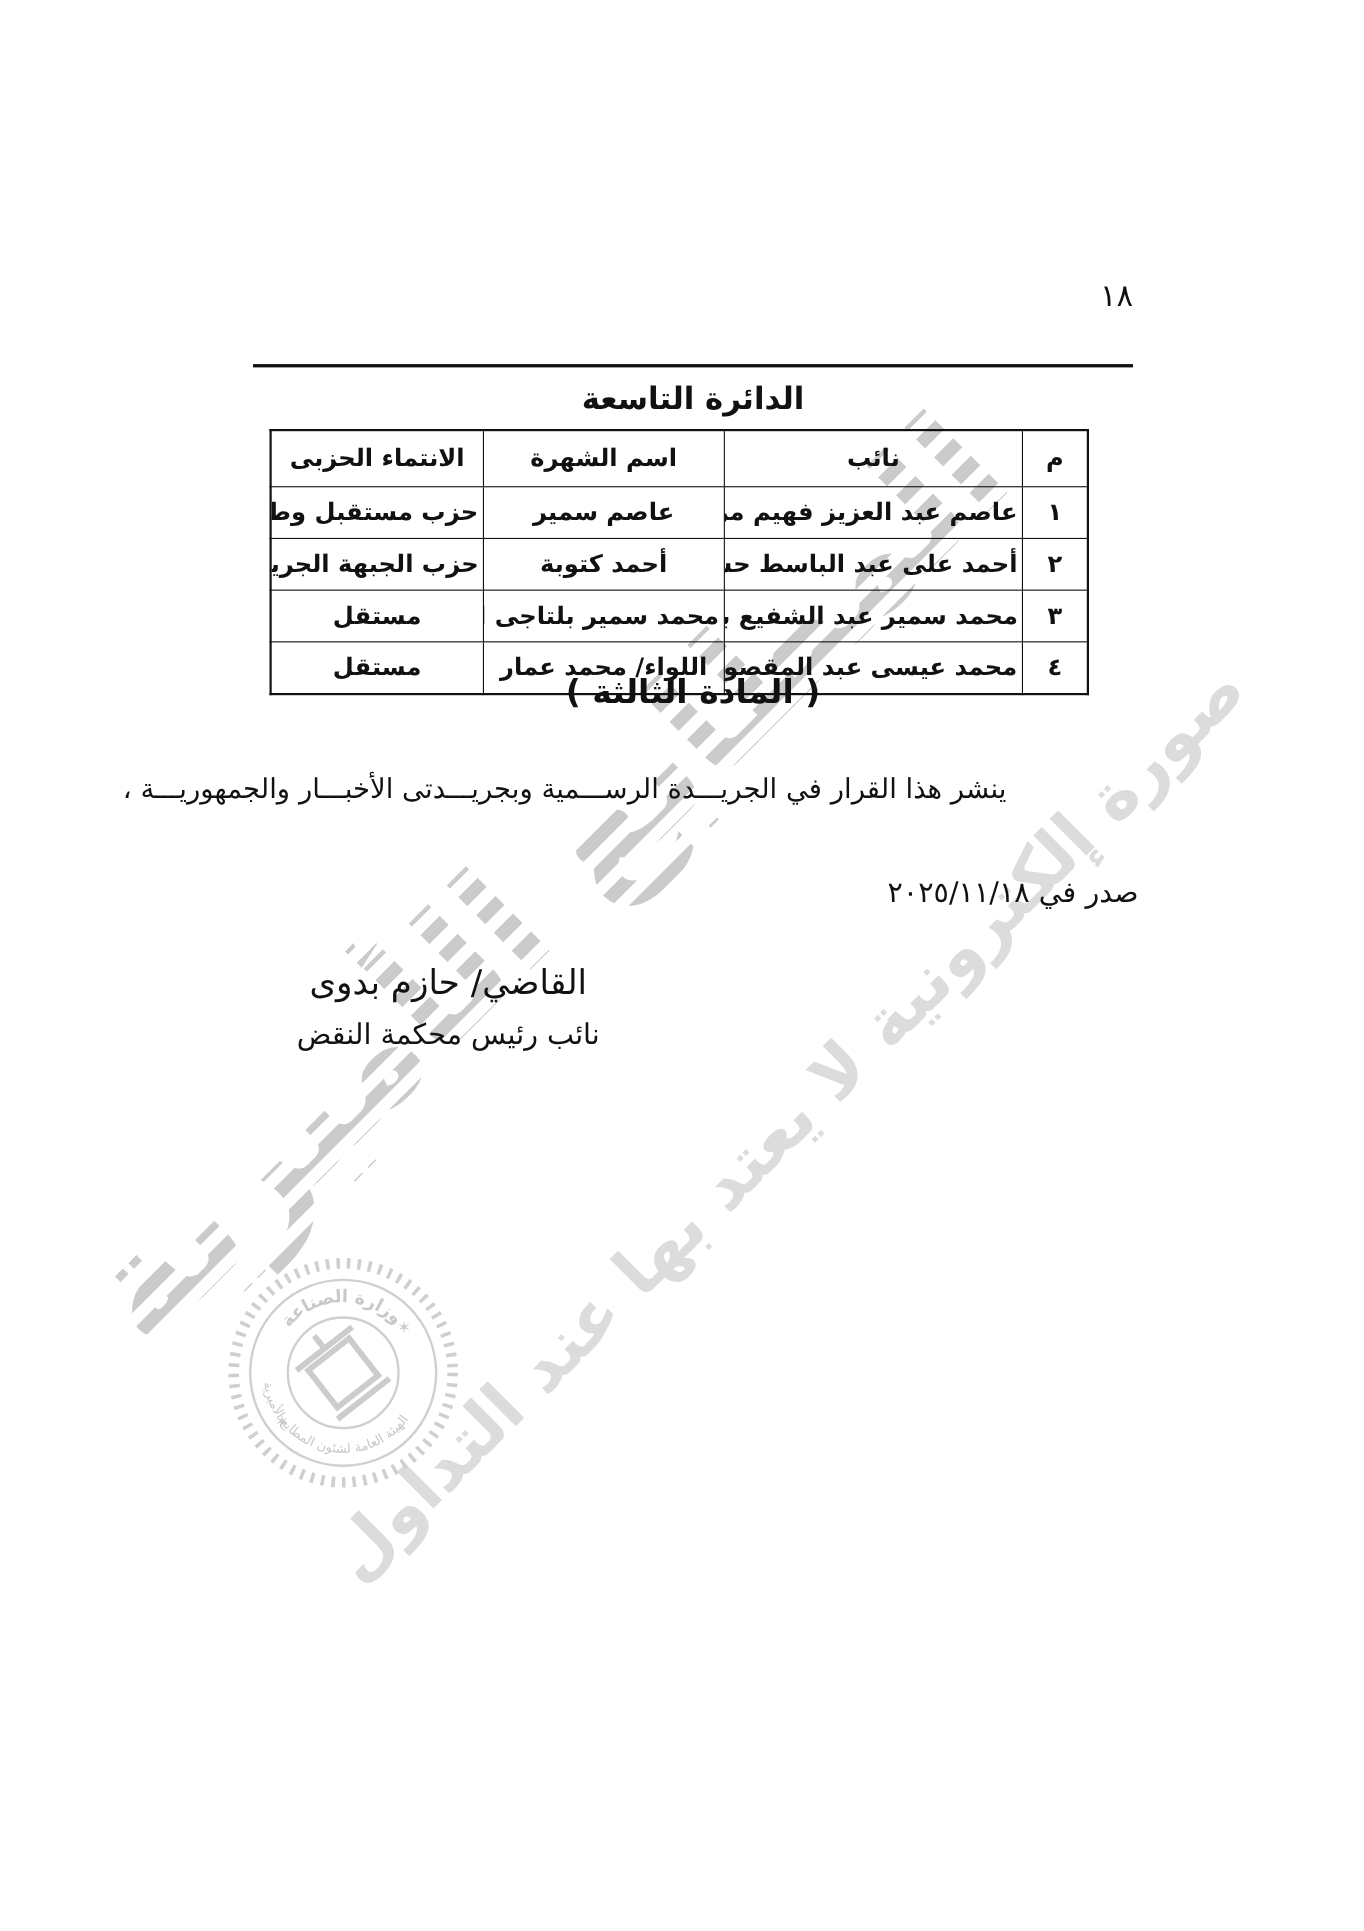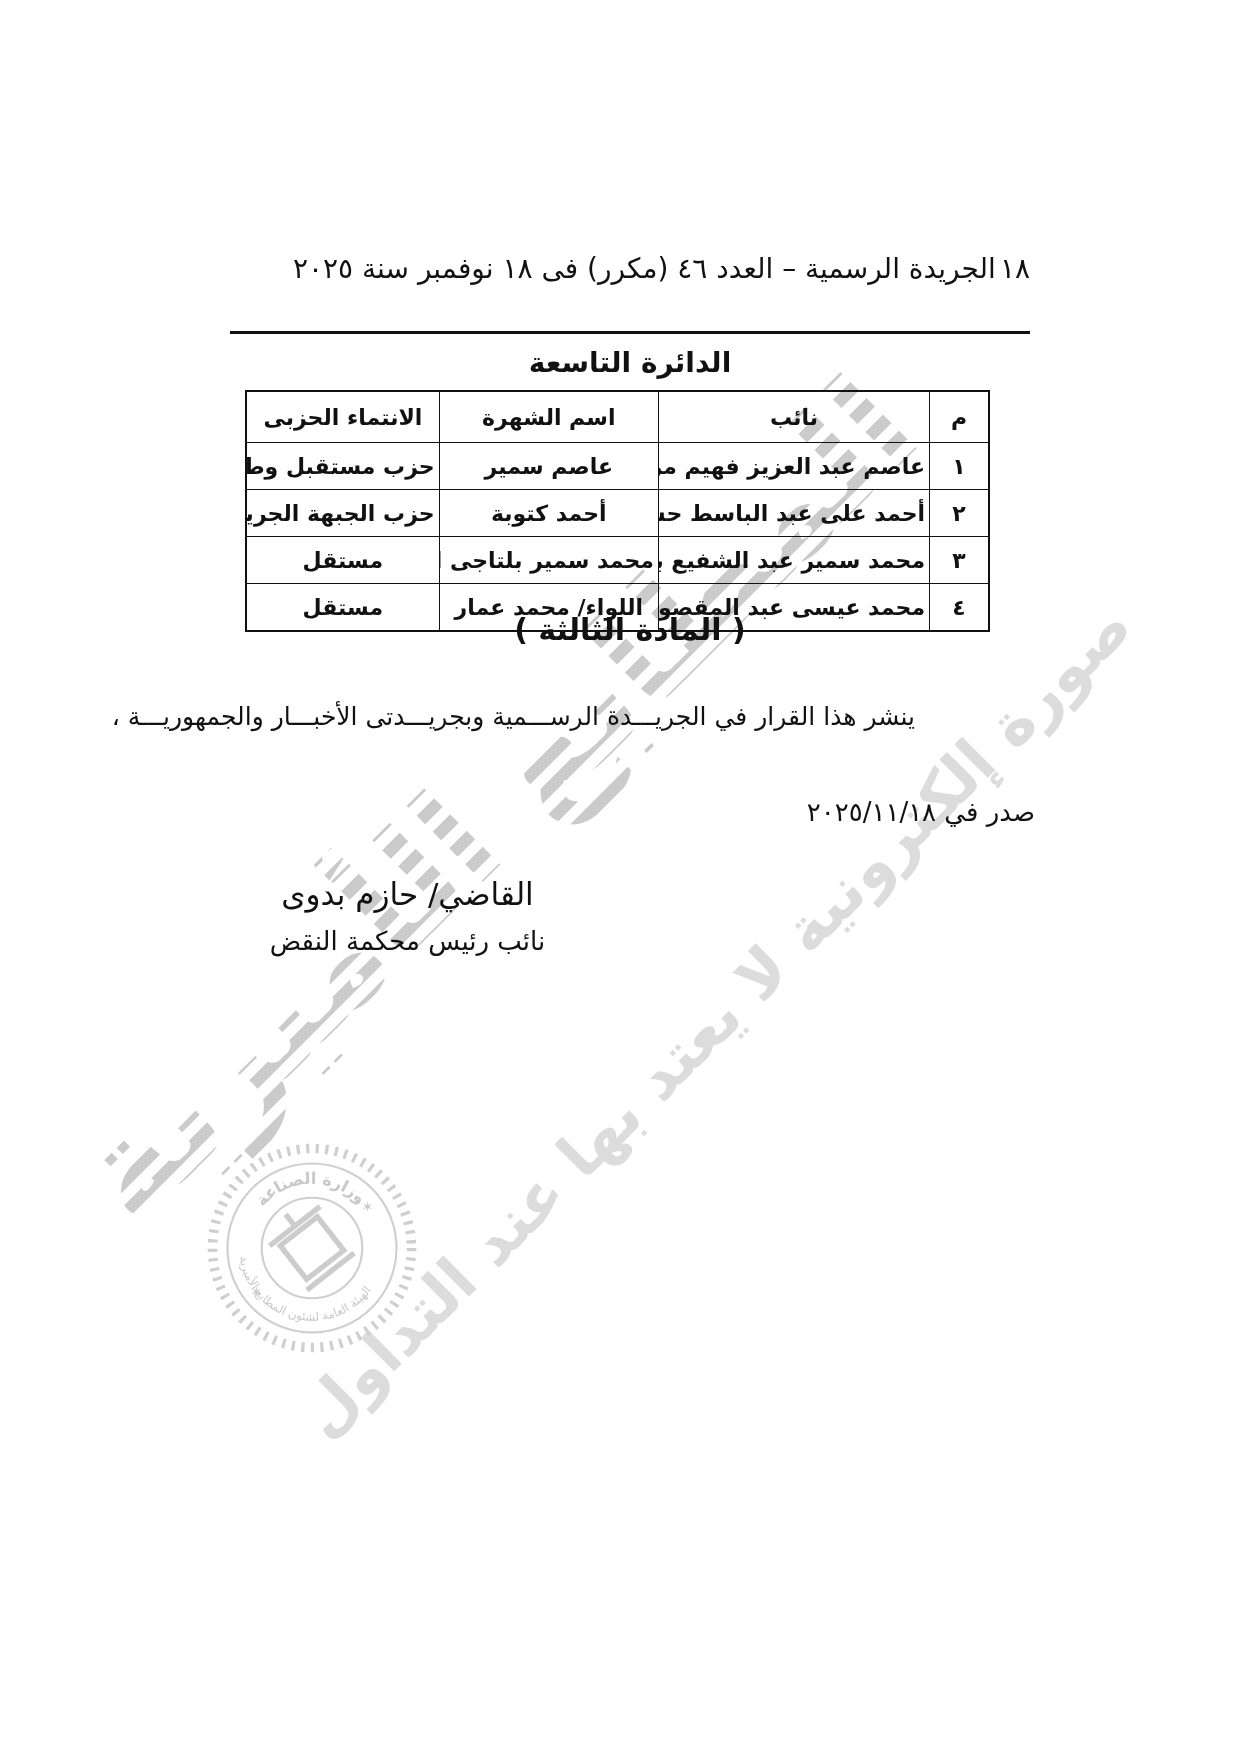--- a/index.html
+++ b/index.html
@@ -106,21 +106,20 @@
     <text fill="#c9c9c9" font-size="11">
       <textPath href="#arcBot" startOffset="4%">الهيئة العامة لشئون المطابع الأميرية</textPath>
     </text>
   </svg>
 </div>
 
 <div id="content">
 
   <div class="abs page-head">
     <span>١٨</span>
-    <span>الجريدة الرسمية – العدد ٤٦ (مكرر) فى ١٨ نوفمبر سنة ٢٠٢٥</span>
   </div>
 
   <div class="abs head-rule"></div>
 
   <div class="abs circle-title">الدائرة التاسعة</div>
 
   <table class="cands">
     <colgroup>
       <col style="width:8%">
         <col style="width:36.5%">

